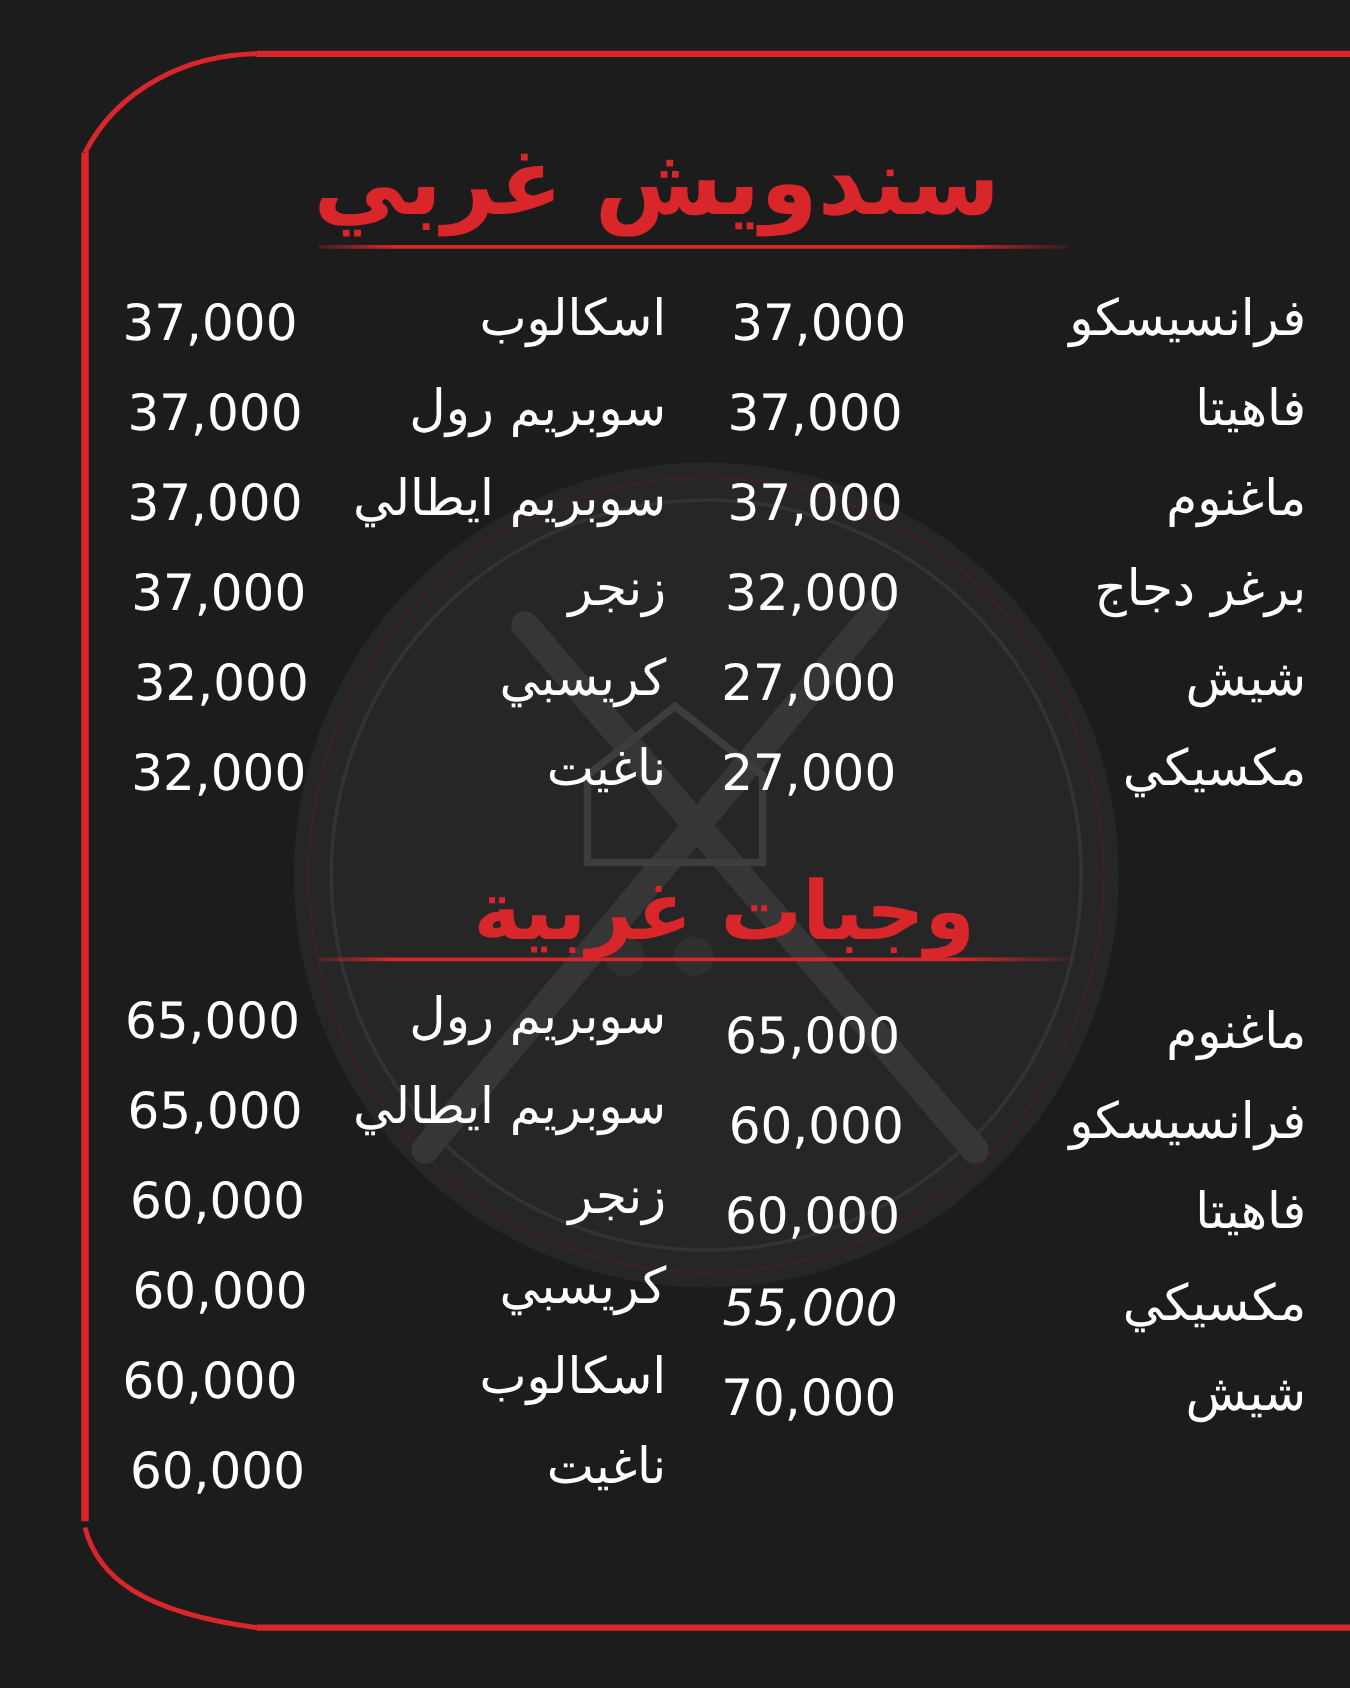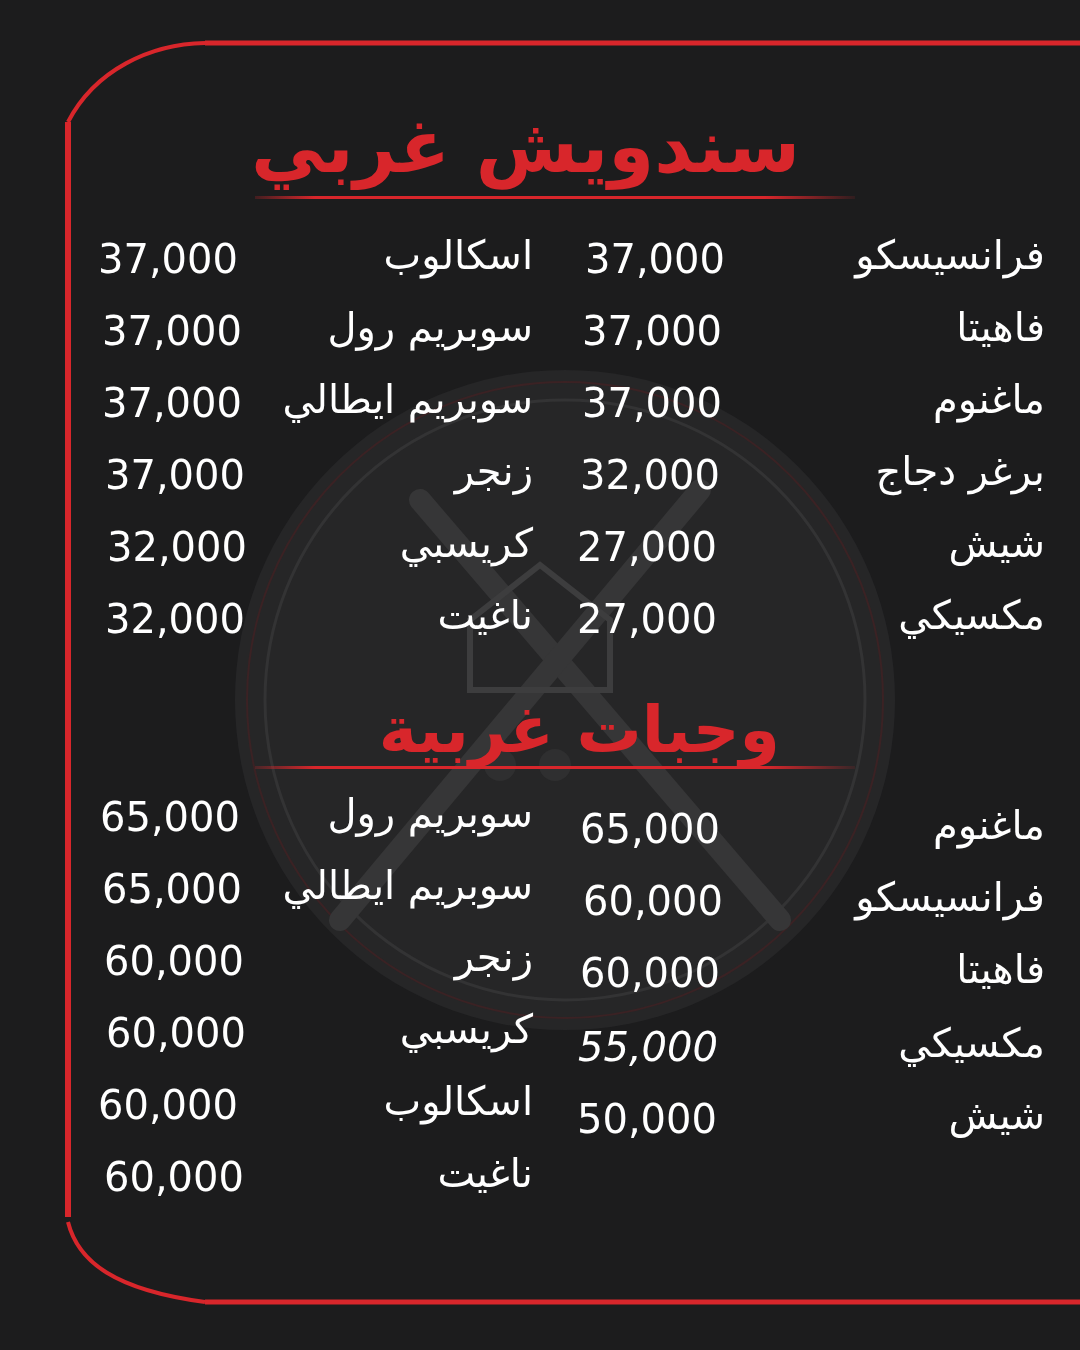--- a/index.html
+++ b/index.html
@@ -87,21 +87,21 @@
 
 <div class="name" style="right:35px; top:802px;">ماغنوم</div>
 <div class="price" style="left:580px; top:806px;">65,000</div>
 <div class="name" style="right:35px; top:874px;">فرانسيسكو</div>
 <div class="price" style="left:583px; top:878px;">60,000</div>
 <div class="name" style="right:35px; top:946px;">فاهيتا</div>
 <div class="price" style="left:580px; top:950px;">60,000</div>
 <div class="name" style="right:35px; top:1020px;">مكسيكي</div>
 <div class="price" style="left:578px; top:1024px;font-style:italic;">55,000</div>
 <div class="name" style="right:35px; top:1092px;">شيش</div>
-<div class="price" style="left:577px; top:1096px;">50,000</div>
+<div class="price" style="left:577px; top:1096px;">70,000</div>
 
 <div class="name" style="right:547px; top:790px;">سوبريم رول</div>
 <div class="price" style="left:100px; top:794px;">65,000</div>
 <div class="name" style="right:547px; top:862px;">سوبريم ايطالي</div>
 <div class="price" style="left:102px; top:866px;">65,000</div>
 <div class="name" style="right:547px; top:934px;">زنجر</div>
 <div class="price" style="left:104px; top:938px;">60,000</div>
 <div class="name" style="right:547px; top:1006px;">كريسبي</div>
 <div class="price" style="left:106px; top:1010px;">60,000</div>
 <div class="name" style="right:547px; top:1078px;">اسكالوب</div>

